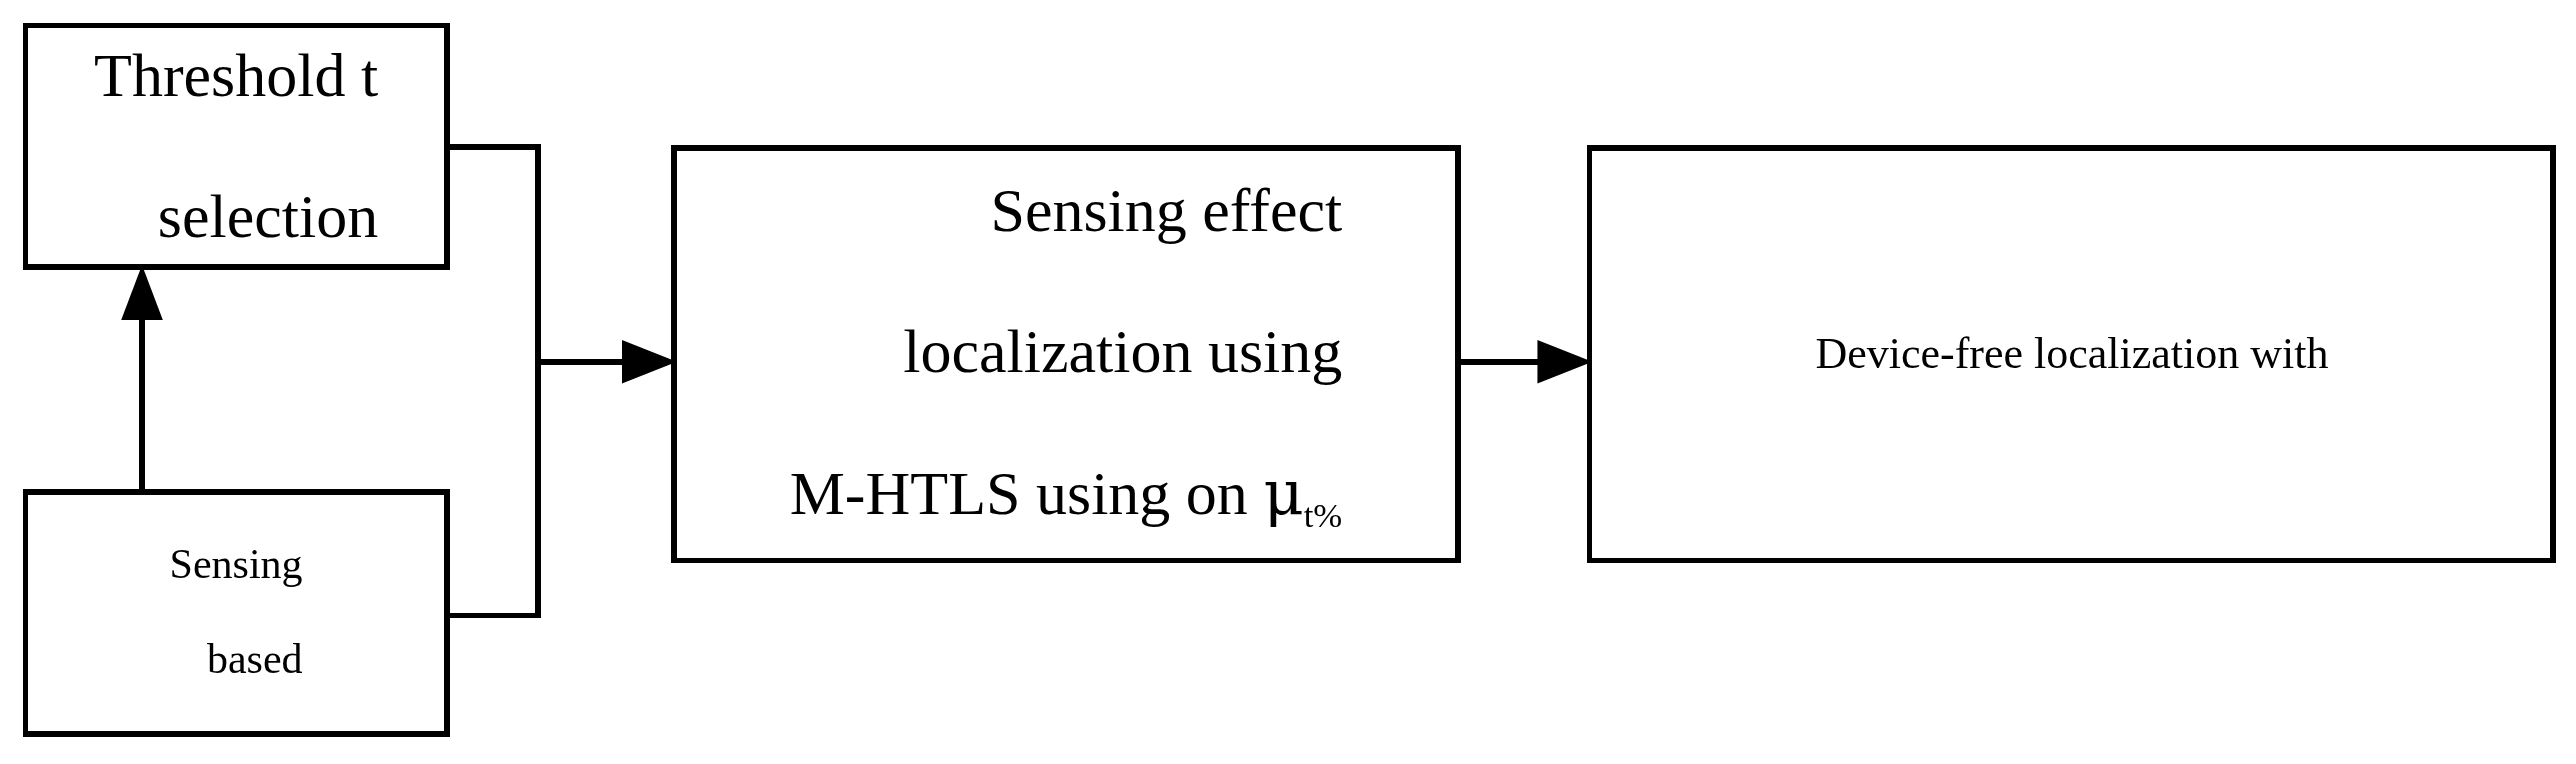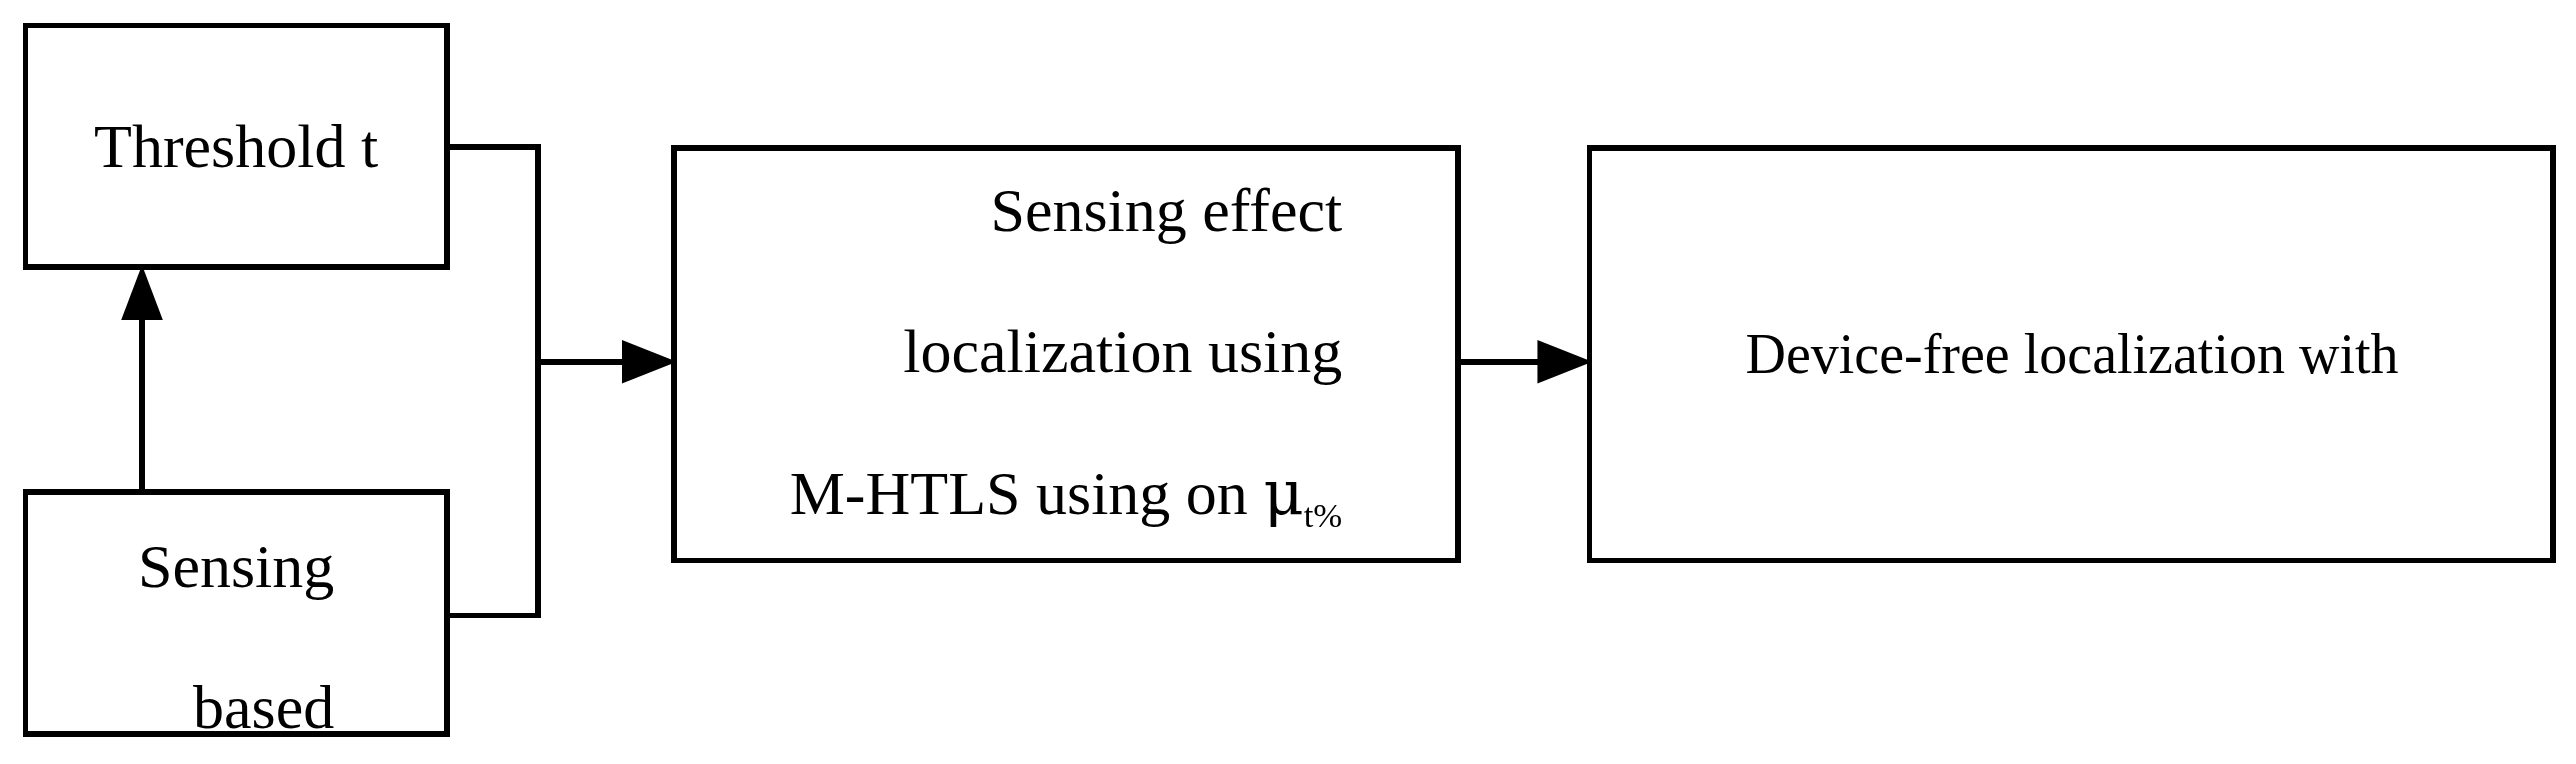--- a/index.html
+++ b/index.html
@@ -54,30 +54,30 @@
     font-family: "Liberation Serif", "DejaVu Serif", serif;
     white-space: pre-line;
     pointer-events: none;
     -webkit-font-smoothing: antialiased;
   }
   .label-threshold {
     left: 25.6px;  top: 25.6px;  width: 421px;  height: 241px;
     font-size: 62px;
   }
   .label-sensing-matrix {
-    left: 25.6px;  top: 516px; width: 421px;  height: 241px;
-    font-size: 62px;
+    left: 25.6px;  top: 492px; width: 421px;  height: 241px;
+    font-size: 42px;
   }
   .label-optimization {
     left: 674px; top: 148px; width: 784px;  height: 413px;
     font-size: 62px;
   }
   .label-localization {
     left: 1590px; top: 148px; width: 964px; height: 413px;
-    font-size: 56px;
+    font-size: 44px;
   }
   .sub {
     font-size: 0.56em;
     vertical-align: sub;
     line-height: 1;
   }
   .greek {
     font-family: "DejaVu Serif", "Liberation Serif", serif;
   }
 </style>
@@ -112,20 +112,21 @@
 
     <rect class="node-box" x="27" y="27" width="445" height="255"></rect>
     <rect class="node-box" x="27" y="520" width="445" height="255"></rect>
     <rect class="node-box" x="712" y="156" width="828" height="436"></rect>
     <rect class="node-box" x="1679" y="156" width="1018" height="436"></rect>
   </svg>
 
   <div class="node-label label-threshold">
     <div>
       <div>Threshold t</div>
+      <div>selection</div>
     </div>
   </div>
 
   <div class="node-label label-sensing-matrix">
     <div>
       <div>Sensing</div>
       <div>based</div>
     </div>
   </div>
 

